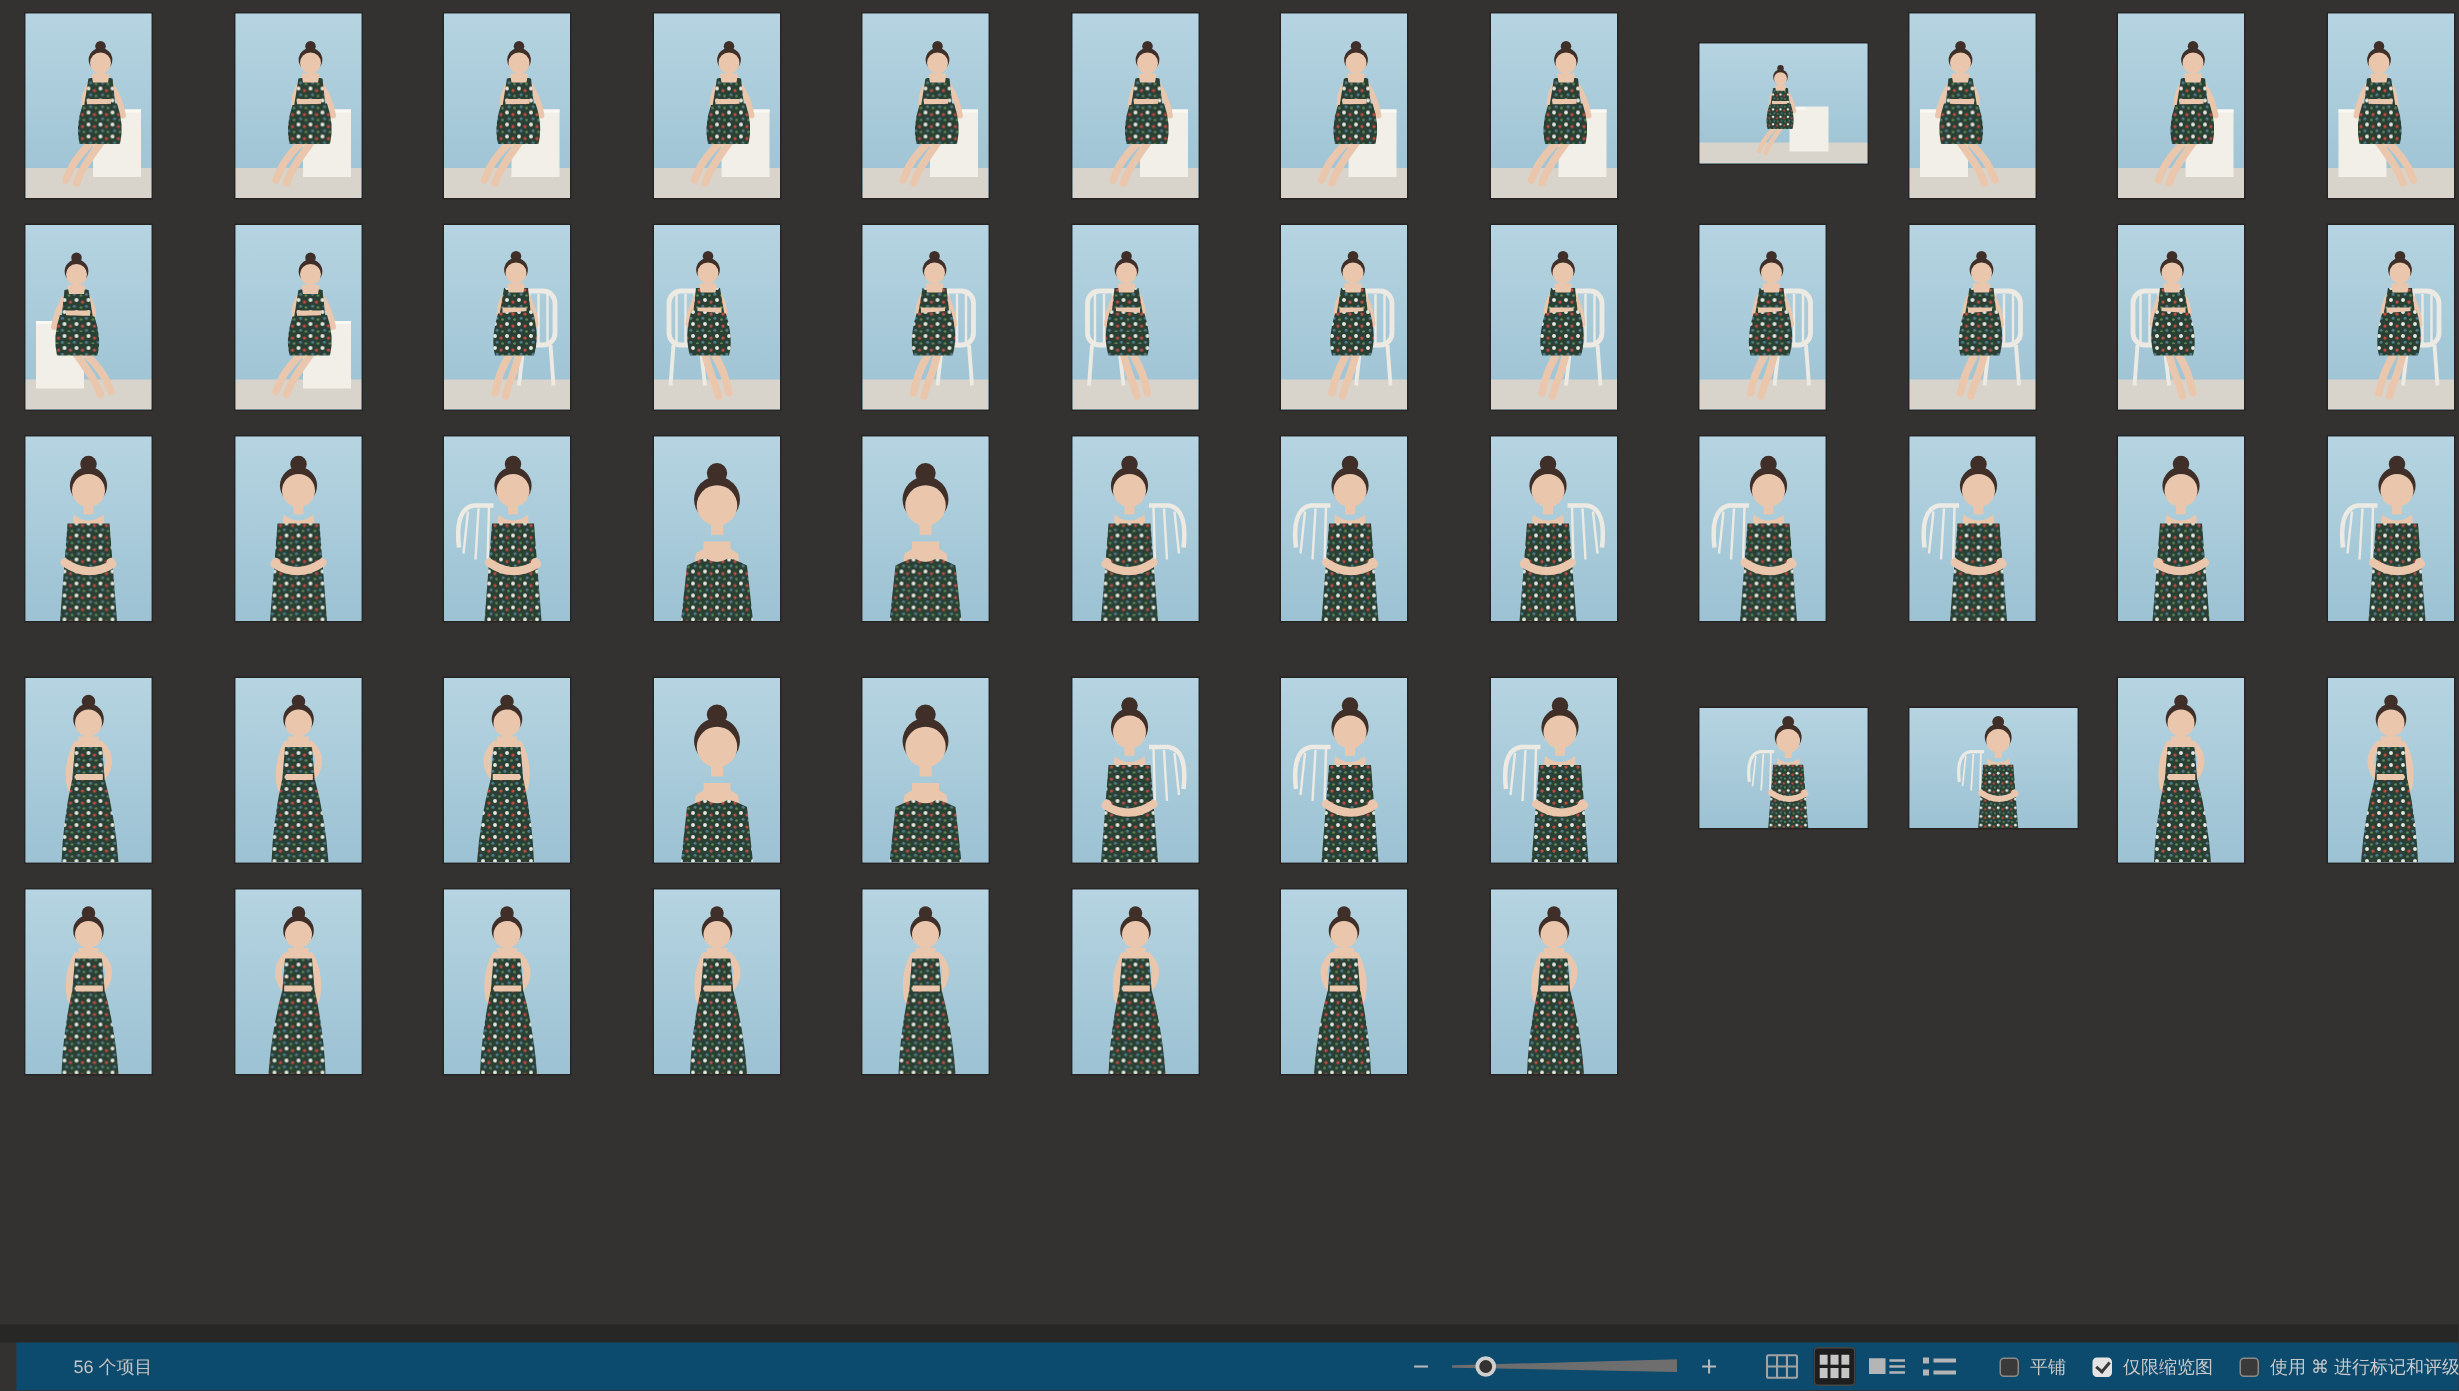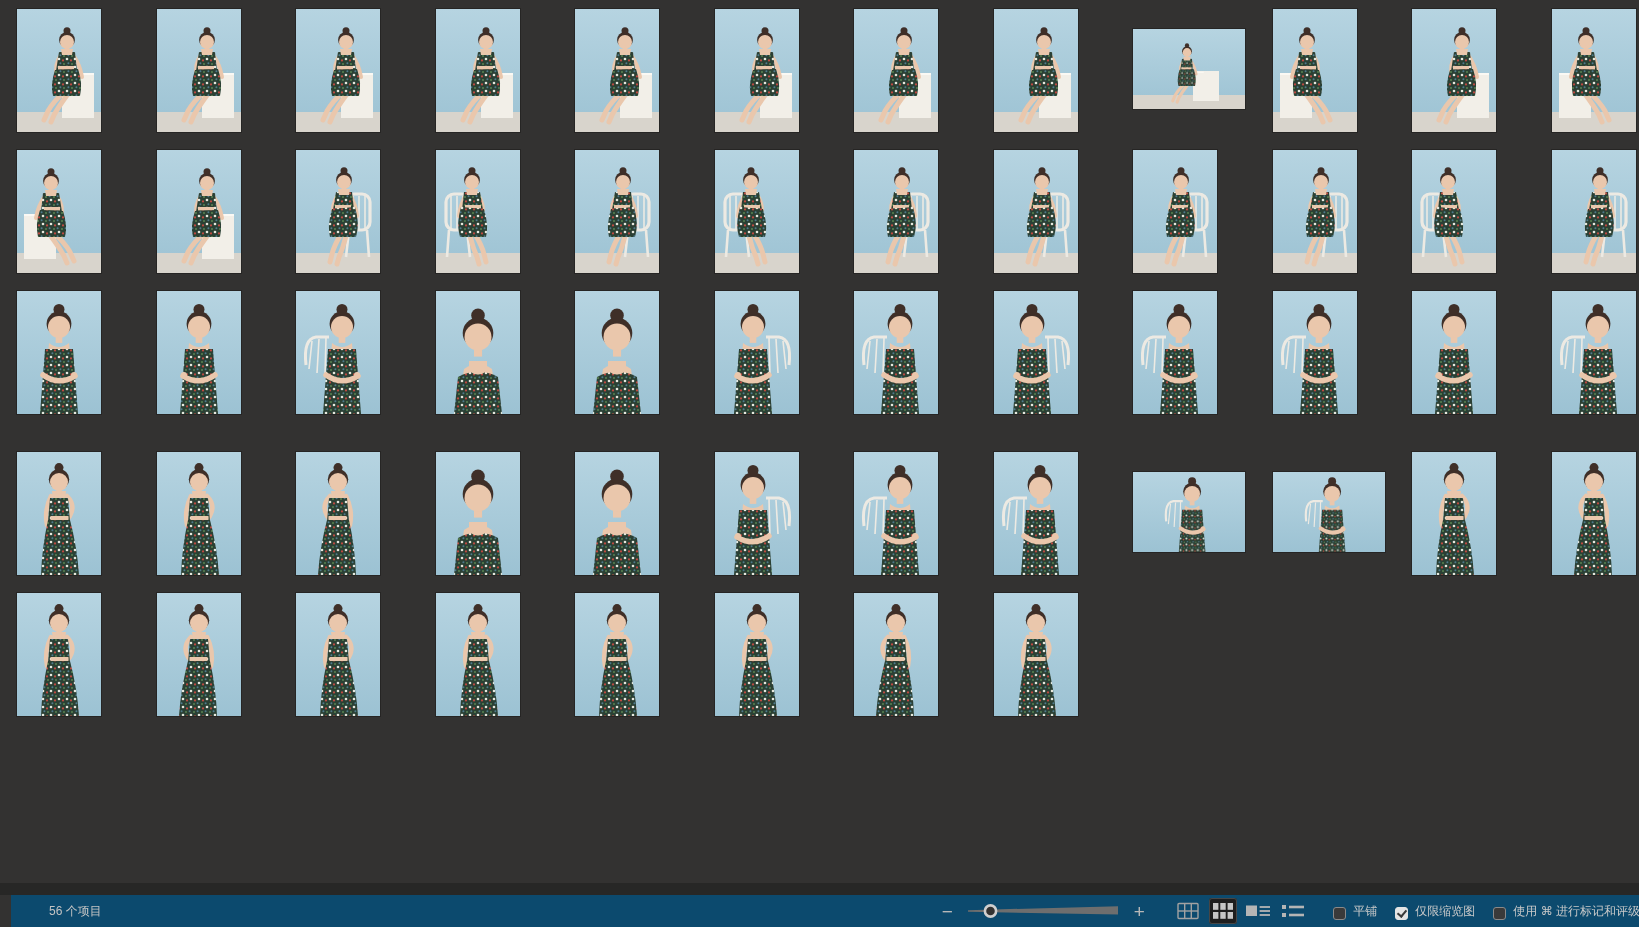--- a/index.html
+++ b/index.html
@@ -50,21 +50,21 @@
     width:18px;text-align:center;cursor:pointer;user-select:none;
   }
   .wedge{display:block;}
   .viewbtns{display:flex;align-items:center;gap:7px;margin-left:26px;}
   .vbtn{
     width:28px;height:26px;display:flex;align-items:center;justify-content:center;
     border-radius:3px;cursor:pointer;
   }
   .vbtn.selected{background:#1e1e1e;box-shadow:inset 0 0 0 1px #464646;}
   .checks{display:flex;align-items:center;gap:18px;margin-left:26px;}
-  .checkgroup{display:flex;align-items:flex-end;gap:7px;cursor:pointer;}
+  .checkgroup{display:flex;align-items:center;gap:7px;cursor:pointer;}
   .cbox{
     width:13px;height:13px;border-radius:3px;box-sizing:border-box;
     background:#3a3a3a;border:1px solid #8a8a8a;position:relative;flex:none;
   }
   .cbox.checked{background:#e4e4e4;border-color:#e4e4e4;}
   .cbox.checked:after{
     content:"";position:absolute;left:3px;top:0.5px;width:4px;height:7px;
     border:solid #3a3a3a;border-width:0 2px 2px 0;transform:rotate(40deg);
   }
   .clabel{color:#c9c9c9;}

